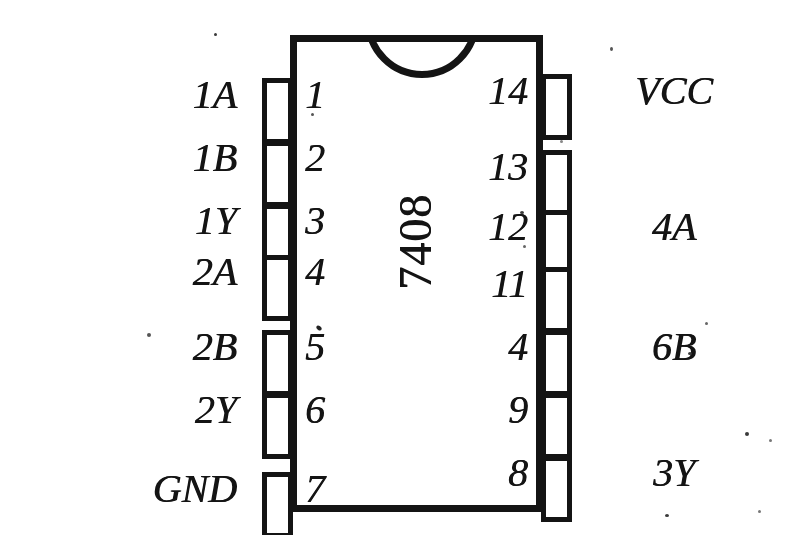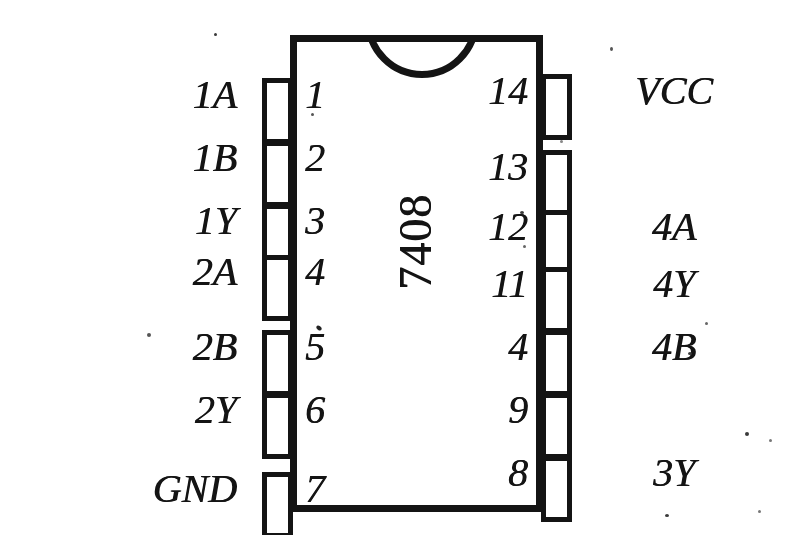--- a/index.html
+++ b/index.html
@@ -129,26 +129,25 @@
     <div class="pbox"></div>
   </div>
   <div class="pin right" style="top:194px">
     <div class="pnum">12</div>
     <div class="pbox"></div>
     <div class="plabel">4A</div>
   </div>
   <div class="pin right" style="top:251px">
     <div class="pnum">11</div>
     <div class="pbox"></div>
-    <div class="plabel">4Y</div>
   </div>
   <div class="pin right" style="top:314px">
     <div class="pnum">4</div>
     <div class="pbox"></div>
-    <div class="plabel">4B</div>
+    <div class="plabel">6B</div>
   </div>
   <div class="pin right" style="top:377px">
     <div class="pnum">9</div>
     <div class="pbox"></div>
   </div>
   <div class="pin right" style="top:440px">
     <div class="pnum">8</div>
     <div class="pbox"></div>
     <div class="plabel">3Y</div>
   </div>

